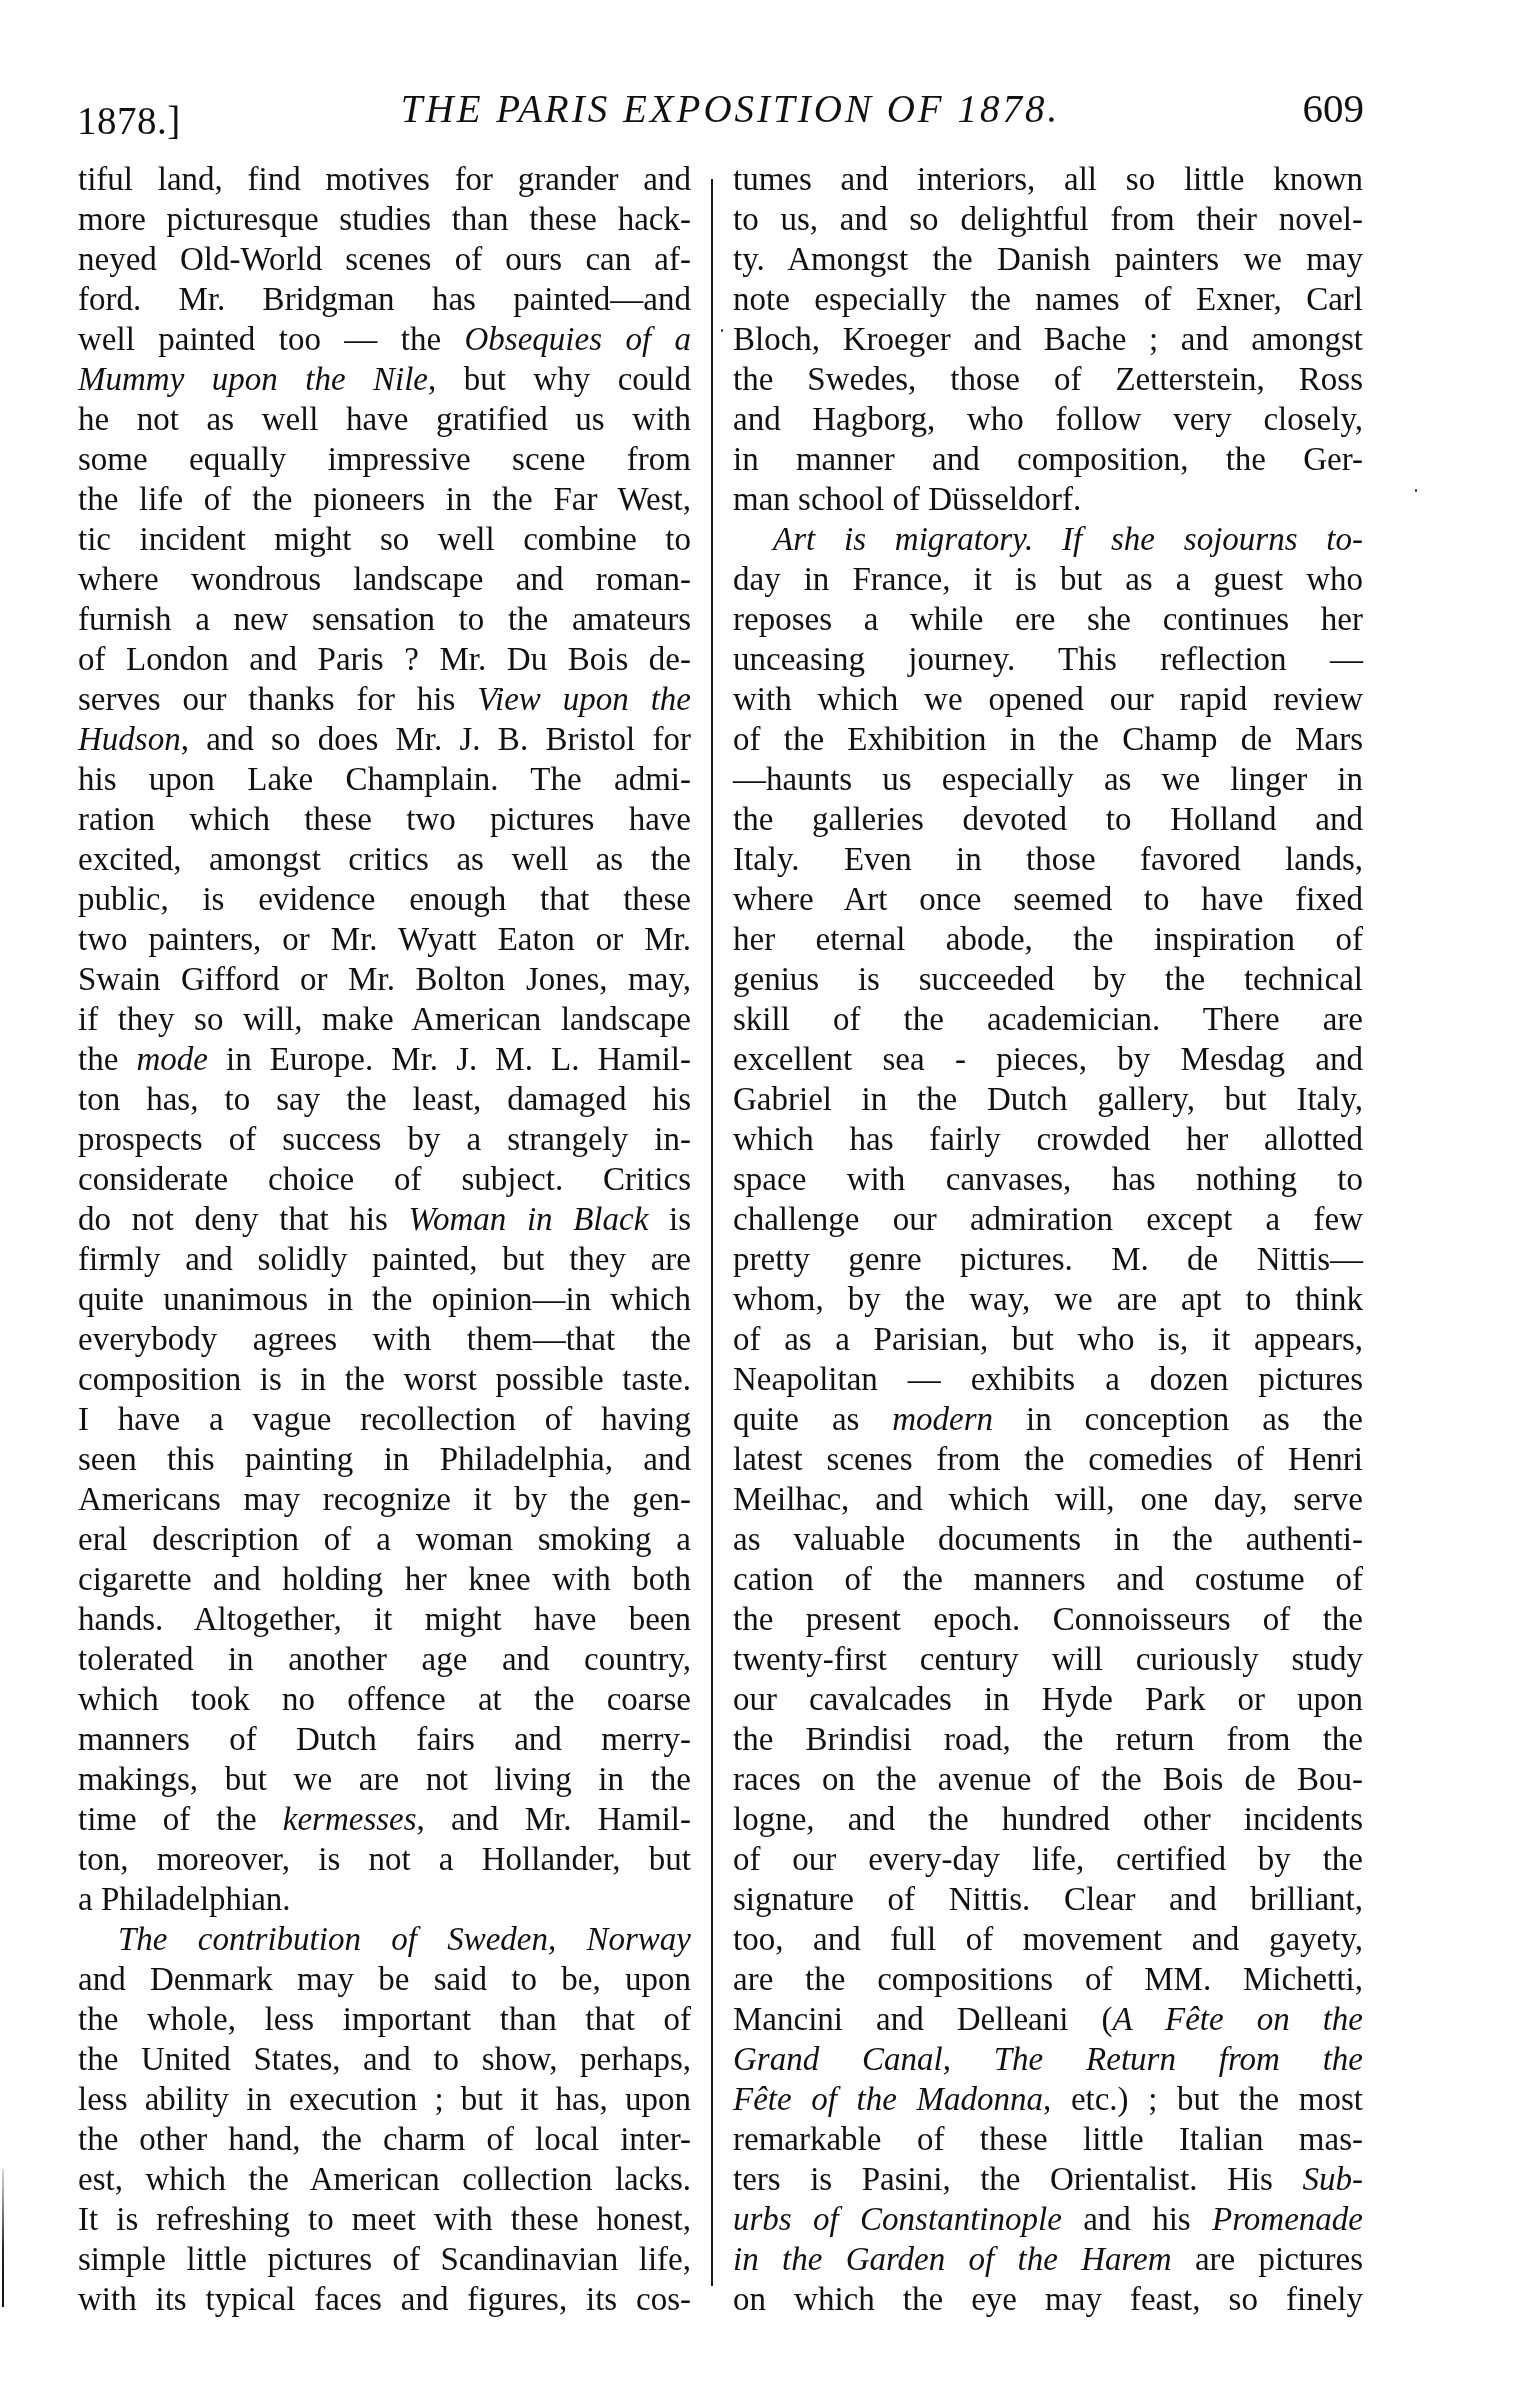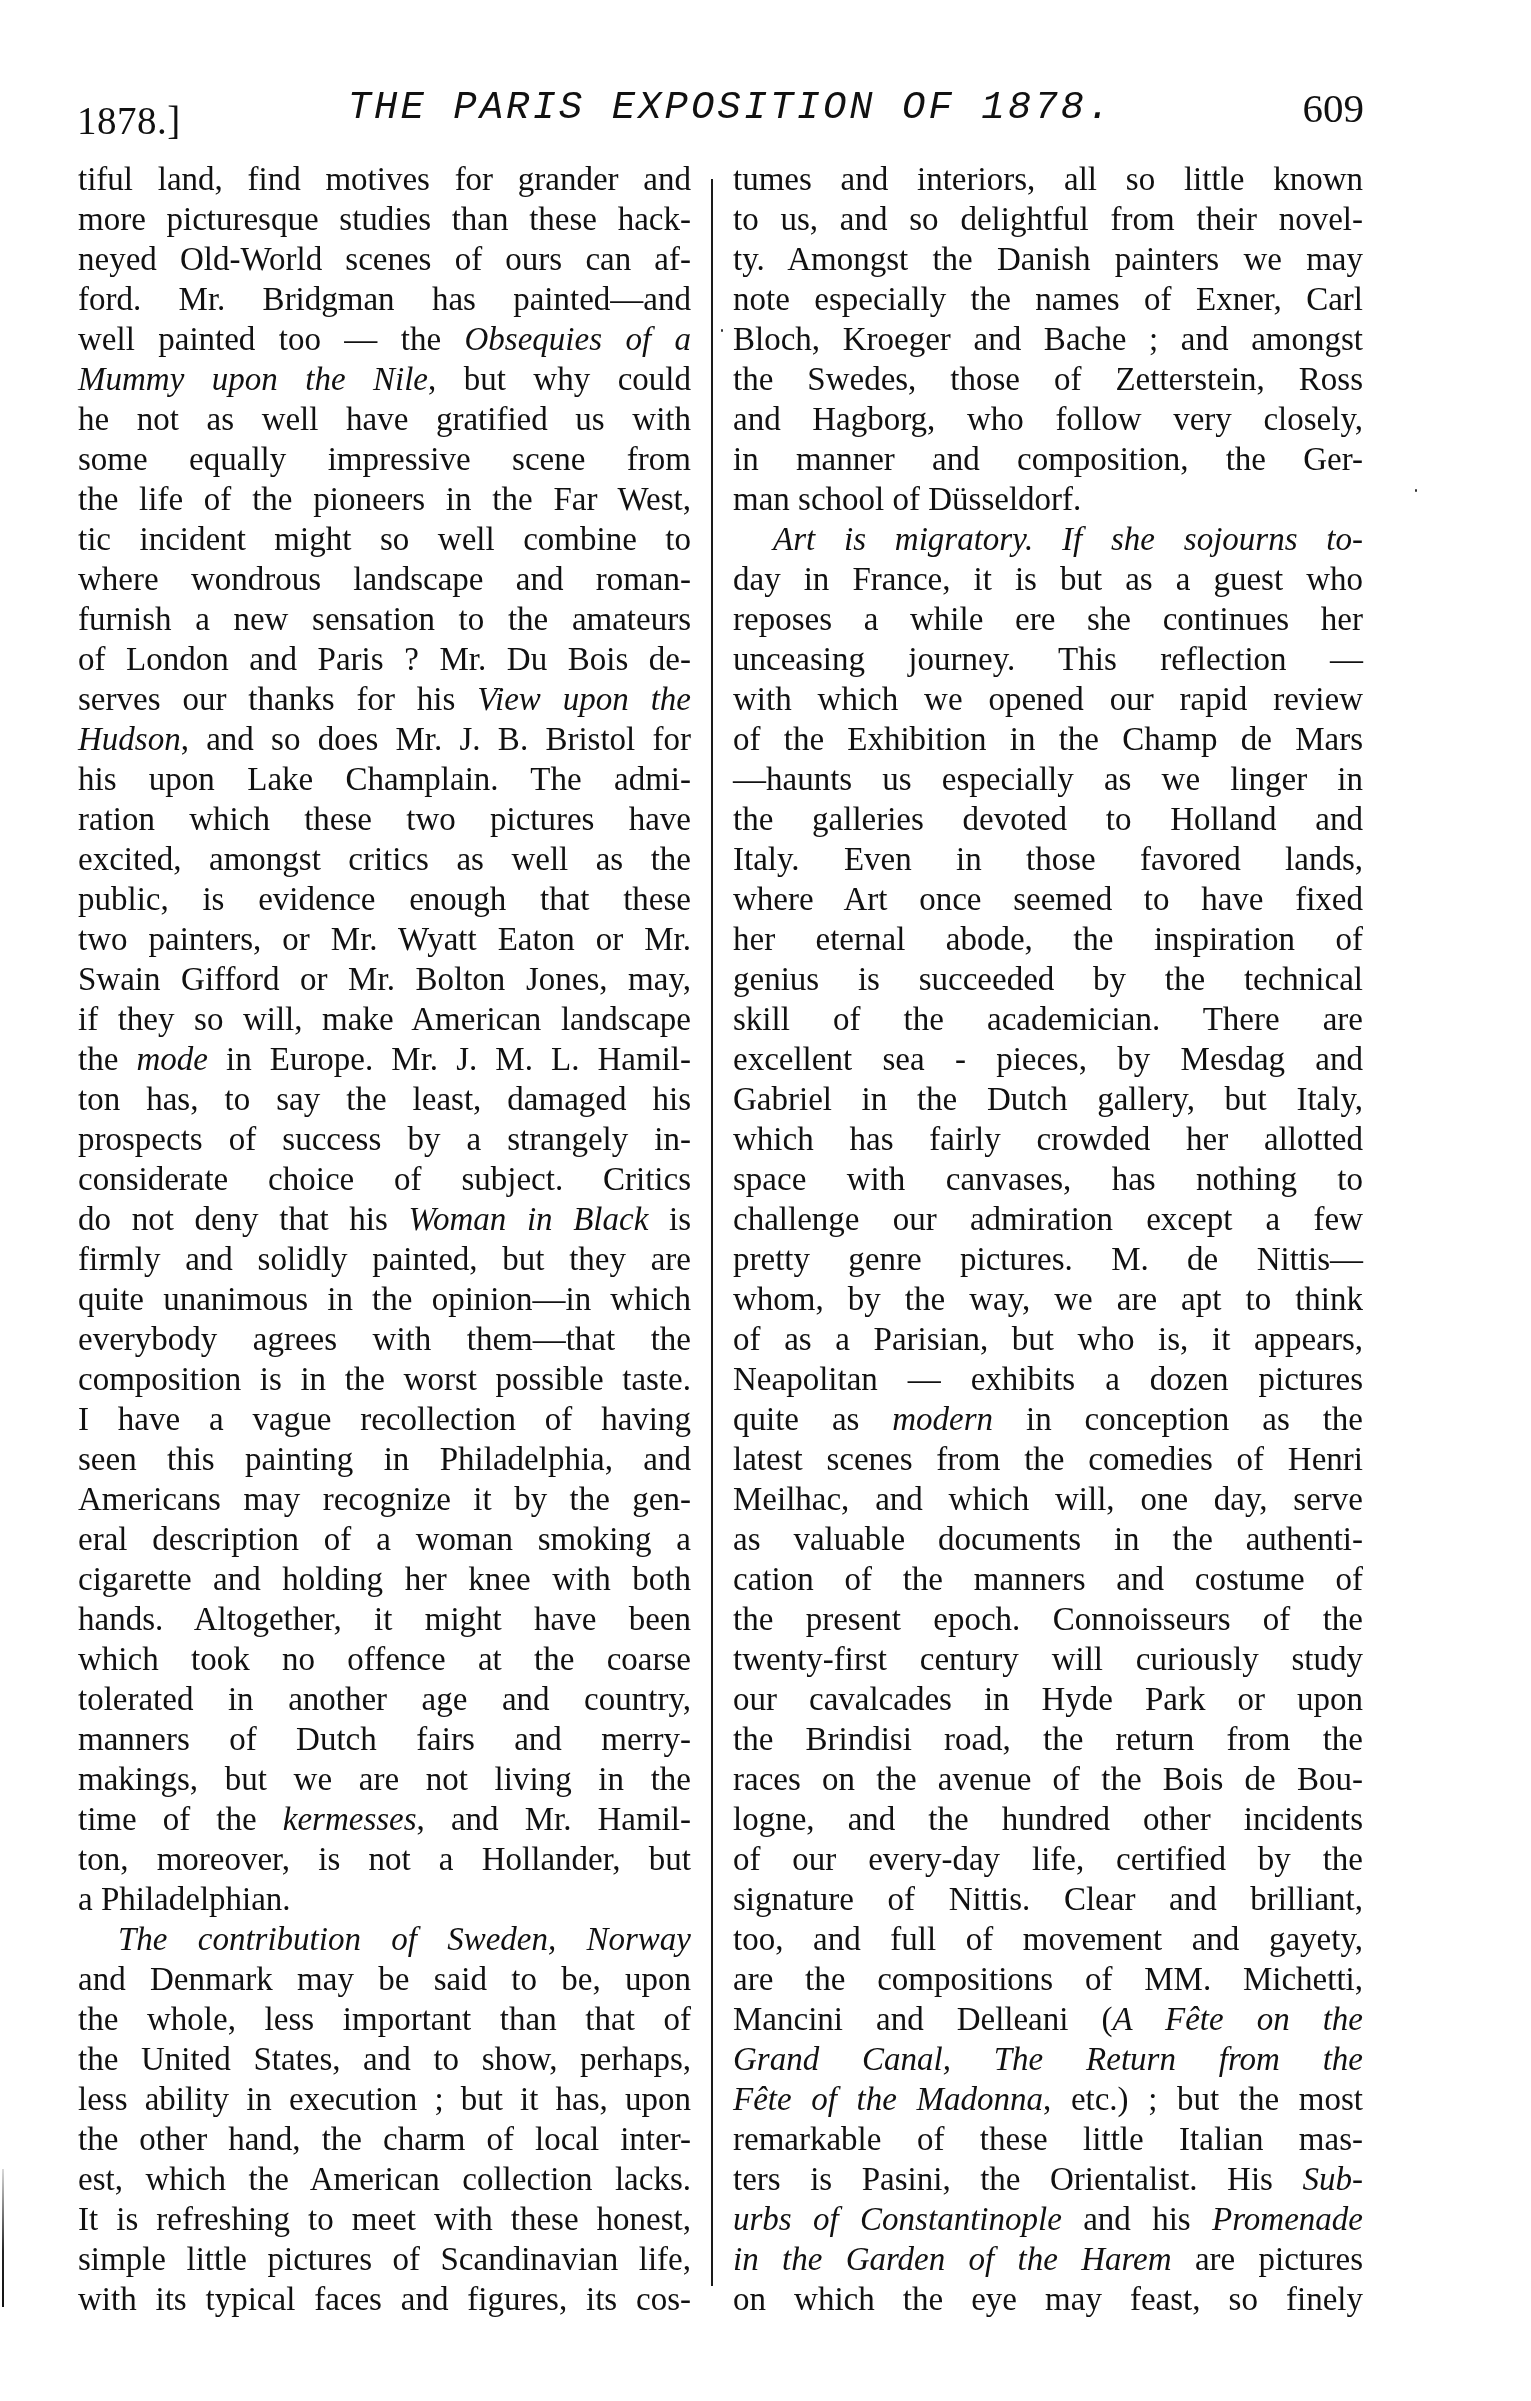--- a/index.html
+++ b/index.html
@@ -37,21 +37,20 @@
   }
   .rh-title {
     position: absolute;
     left: 0; right: 0; top: 0;
     text-align: center;
     font-size: 39px;
     line-height: 49px;
     font-style: italic;
     letter-spacing: 3px;
     padding-left: 20px;
-    font-family: Liberation Mono, monospace;
   }
   .rh-page {
     position: absolute;
     right: 0; top: 0;
     font-size: 41px;
     line-height: 49px;
   }
   
   .column {
     position: absolute;
@@ -137,22 +136,22 @@
       <span class="line"><span>firmly and solidly painted, but they are</span></span>
       <span class="line"><span>quite unanimous in the opinion—in which</span></span>
       <span class="line"><span>everybody agrees with them—that the</span></span>
       <span class="line"><span>composition is in the worst possible taste.</span></span>
       <span class="line"><span>I have a vague recollection of having</span></span>
       <span class="line"><span>seen this painting in Philadelphia, and</span></span>
       <span class="line"><span>Americans may recognize it by the gen-</span></span>
       <span class="line"><span>eral description of a woman smoking a</span></span>
       <span class="line"><span>cigarette and holding her knee with both</span></span>
       <span class="line"><span>hands.  Altogether, it might have been</span></span>
+      <span class="line"><span>tolerated in another age and country,</span></span>
       <span class="line"><span>which took no offence at the coarse</span></span>
-      <span class="line"><span>tolerated in another age and country,</span></span>
       <span class="line"><span>manners of Dutch fairs and merry-</span></span>
       <span class="line"><span>makings, but we are not living in the</span></span>
       <span class="line"><span>time of the </span><span class="it">kermesses</span><span>, and Mr. Hamil-</span></span>
       <span class="line"><span>ton, moreover, is not a Hollander, but</span></span>
       <span class="line last"><span>a Philadelphian.</span></span>
       <span class="line indent"><span>The contribution of Sweden, Norway</span></span>
       <span class="line"><span>and Denmark may be said to be, upon</span></span>
       <span class="line"><span>the whole, less important than that of</span></span>
       <span class="line"><span>the United States, and to show, perhaps,</span></span>
       <span class="line"><span>less ability in execution ;  but it has, upon</span></span>

